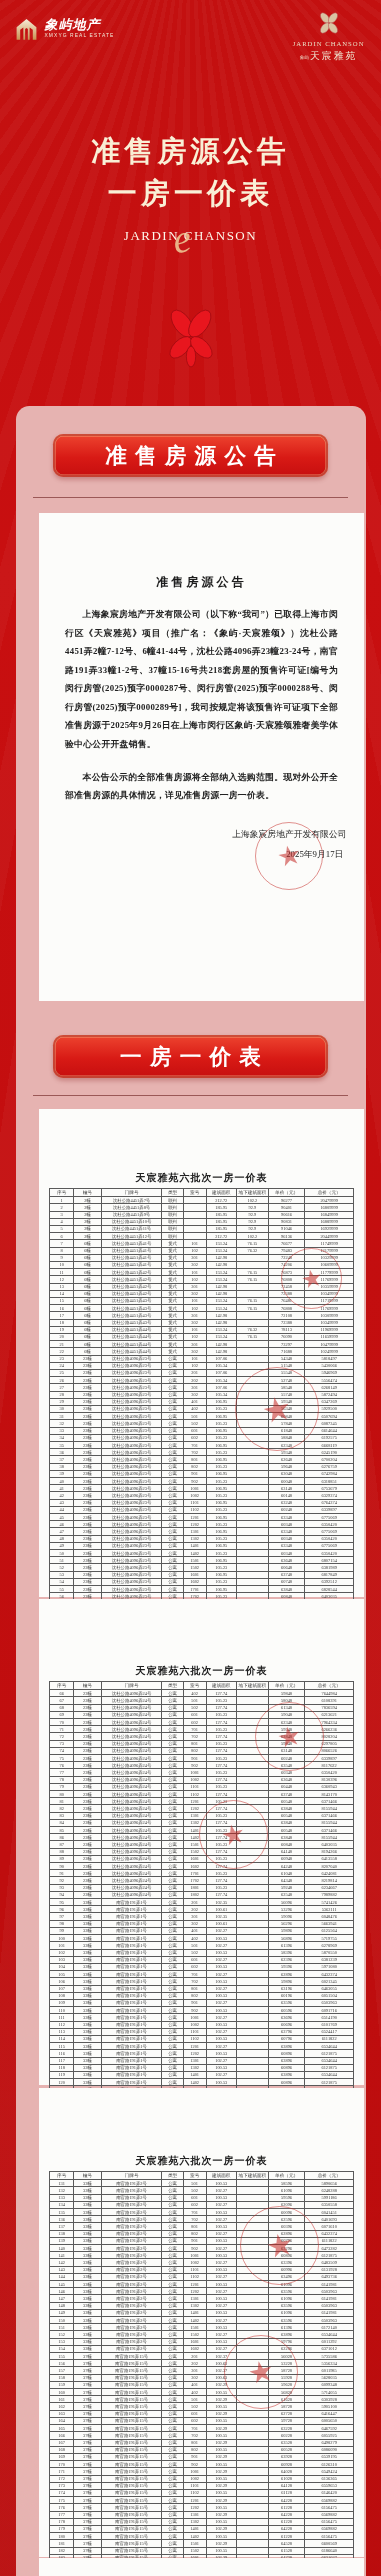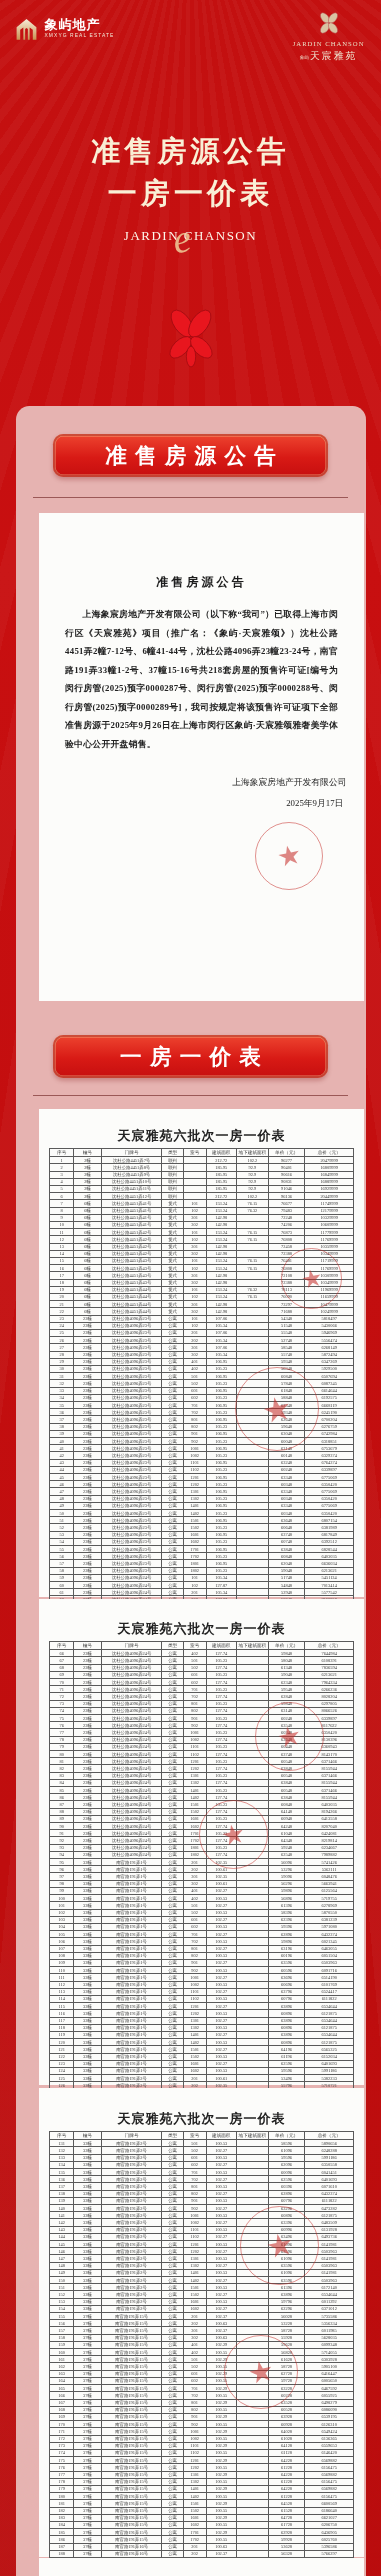--- a/index.html
+++ b/index.html
@@ -3,21 +3,21 @@
 <meta charset="utf-8">
 <style>
   html,body{margin:0;padding:0;}
   body{font-family:"Liberation Sans", sans-serif;}
   .page{position:relative;width:381px;height:3101px;margin:0 auto;overflow:hidden;
     background:
       repeating-conic-gradient(from 0deg at 50% -4%, rgba(255,255,255,.035) 0deg 1.6deg, rgba(0,0,0,0) 1.6deg 3.4deg),
       linear-gradient(180deg,#c31010 0%,#c80f10 18%,#bf0d0e 60%,#b60c0d 100%);}
   
   .brand-left{position:absolute;top:15.5px;left:13.4px;display:flex;align-items:center;gap:4.1px;}
-  .brand-left .txt .cn{color:#fff;font-size:13px;font-weight:bold;letter-spacing:1px;line-height:13.4px;}
+  .brand-left .txt .cn{color:#fff;font-size:13px;font-weight:bold;letter-spacing:1px;line-height:13.4px;font-style:italic;}
   .brand-left .txt .en{color:#f3e9d8;font-size:4.9px;letter-spacing:1.1px;margin-top:1.5px;}
   .brand-right{position:absolute;top:11.3px;right:16.5px;text-align:center;}
   .brand-right .latin{color:#e9dcc2;font-size:6.7px;letter-spacing:1px;font-family:"Liberation Serif",serif;margin-top:3.1px;}
   .brand-right .cnrow{color:#efe6d2;font-size:9.8px;letter-spacing:2.1px;margin-top:2.6px;font-family:"Liberation Serif",serif;}
   .brand-right .cnrow .pre{font-size:4.6px;letter-spacing:0;opacity:.9;display:inline-block;margin-right:1px;}
   
   .hero-title{position:absolute;top:130px;left:0;width:100%;text-align:center;color:#f9efd6;
     font-weight:900;font-size:29px;line-height:42px;letter-spacing:4.1px;}
   .script-logo{position:absolute;top:228px;left:0;width:100%;text-align:center;color:#fdf6ea;
     font-family:"Liberation Serif",serif;font-size:13px;letter-spacing:1.5px;}
@@ -31,21 +31,21 @@
     box-shadow:inset 0 0 0 2.1px rgba(170,12,10,.55), inset 0 0 0 2.6px rgba(255,226,170,.55), 0 2.1px 4.1px rgba(120,0,0,.25);
     display:flex;align-items:center;justify-content:center;color:#fff;font-size:21.6px;font-weight:900;letter-spacing:8.2px;text-indent:8.2px;}
   .divider{position:absolute;left:33px;right:33px;height:0.5px;background:rgba(92,12,12,.55);}
   
   .sheet{position:absolute;left:39px;width:325px;background:#fcfcfa;color:#2e2e2e;font-family:"Liberation Serif",serif;}
   .doc-title{padding-top:61px;text-align:center;font-size:12px;font-weight:bold;letter-spacing:3.1px;color:#1d1d1d;}
   .doc-body{padding:0 26px;font-weight:bold;}
   .doc-body p{font-size:8.8px;line-height:18.5px;text-indent:2em;text-align:justify;margin:14.4px 0 0;letter-spacing:0.3px;color:#222;}
   .doc-sign{margin-top:24px;text-align:right;padding-right:17.5px;font-size:8.8px;color:#222;}
   .doc-date{margin-top:8.2px;text-align:right;padding-right:20.6px;font-size:8.8px;color:#222;}
-  .tbl-title{text-align:center;font-size:13px;font-weight:bold;letter-spacing:1px;color:#222;}
+  .tbl-title{text-align:center;font-size:10px;font-weight:bold;letter-spacing:1px;color:#222;margin-top:44px;}
   table.pricetable{width:305px;margin:3.6px auto 0;border-collapse:collapse;table-layout:fixed;}
   table.pricetable th{font-size:4.6px;font-weight:normal;padding:1px 0;border:0.5px solid #5a5a5a;color:#333;}
   table.pricetable td{font-size:4.4px;line-height:5.2px;padding:0.5px 0;border:0.5px solid #5a5a5a;text-align:center;color:#3a3a3a;
     overflow:hidden;white-space:nowrap;}
   table.pricetable col.c1{width:8%}table.pricetable col.c2{width:9%}table.pricetable col.c3{width:20%}
   table.pricetable col.c4{width:7%}table.pricetable col.c5{width:7.5%}table.pricetable col.c6{width:10%}
   table.pricetable col.c7{width:10.5%}table.pricetable col.c8{width:12%}table.pricetable col.c9{width:16%}
   
   .stamp{position:absolute;border:1.5px solid rgba(195,36,32,.5);border-radius:50%;
     display:flex;align-items:center;justify-content:center;pointer-events:none;}
@@ -109,20 +109,21 @@
 
   <div class="card"></div>
 
   <div class="banner" style="top:434px;">准售房源公告</div>
   <div class="divider" style="top:497px;"></div>
 
   <div class="sheet" style="top:513px;height:488px;">
     <div class="doc-title">准售房源公告</div>
     <div class="doc-body">
         <p class="nline">上海象宸房地产开发有限公司（以下称“我司”）已取得上海市闵行区《天宸雅苑》项目（推广名：《象屿·天宸雅颂》）沈杜公路4451弄2幢7-12号、6幢41-44号，沈杜公路4096弄23幢23-24号，南官路191弄33幢1-2号、37幢15-16号共218套房屋的预售许可证[编号为闵行房管(2025)预字0000287号、闵行房管(2025)预字0000288号、闵行房管(2025)预字0000289号]，我司按规定将该预售许可证项下全部准售房源于2025年9月26日在上海市闵行区象屿·天宸雅颂雅奢美学体验中心公开开盘销售。</p>
+        <p class="nline">本公告公示的全部准售房源将全部纳入选购范围。现对外公开全部准售房源的具体情况，详见准售房源一房一价表。</p>
       </div>
     <div class="doc-sign">上海象宸房地产开发有限公司</div>
     <div class="doc-date">2025年9月17日</div>
     <div class="stamp" style="left:216px;top:309px;width:66px;height:66px;">
         <span style="font-size:27px;">★</span>
       </div>
   </div>
 
   <div class="banner" style="top:1035px;">一房一价表</div>
   <div class="divider" style="top:1095px;"></div>

